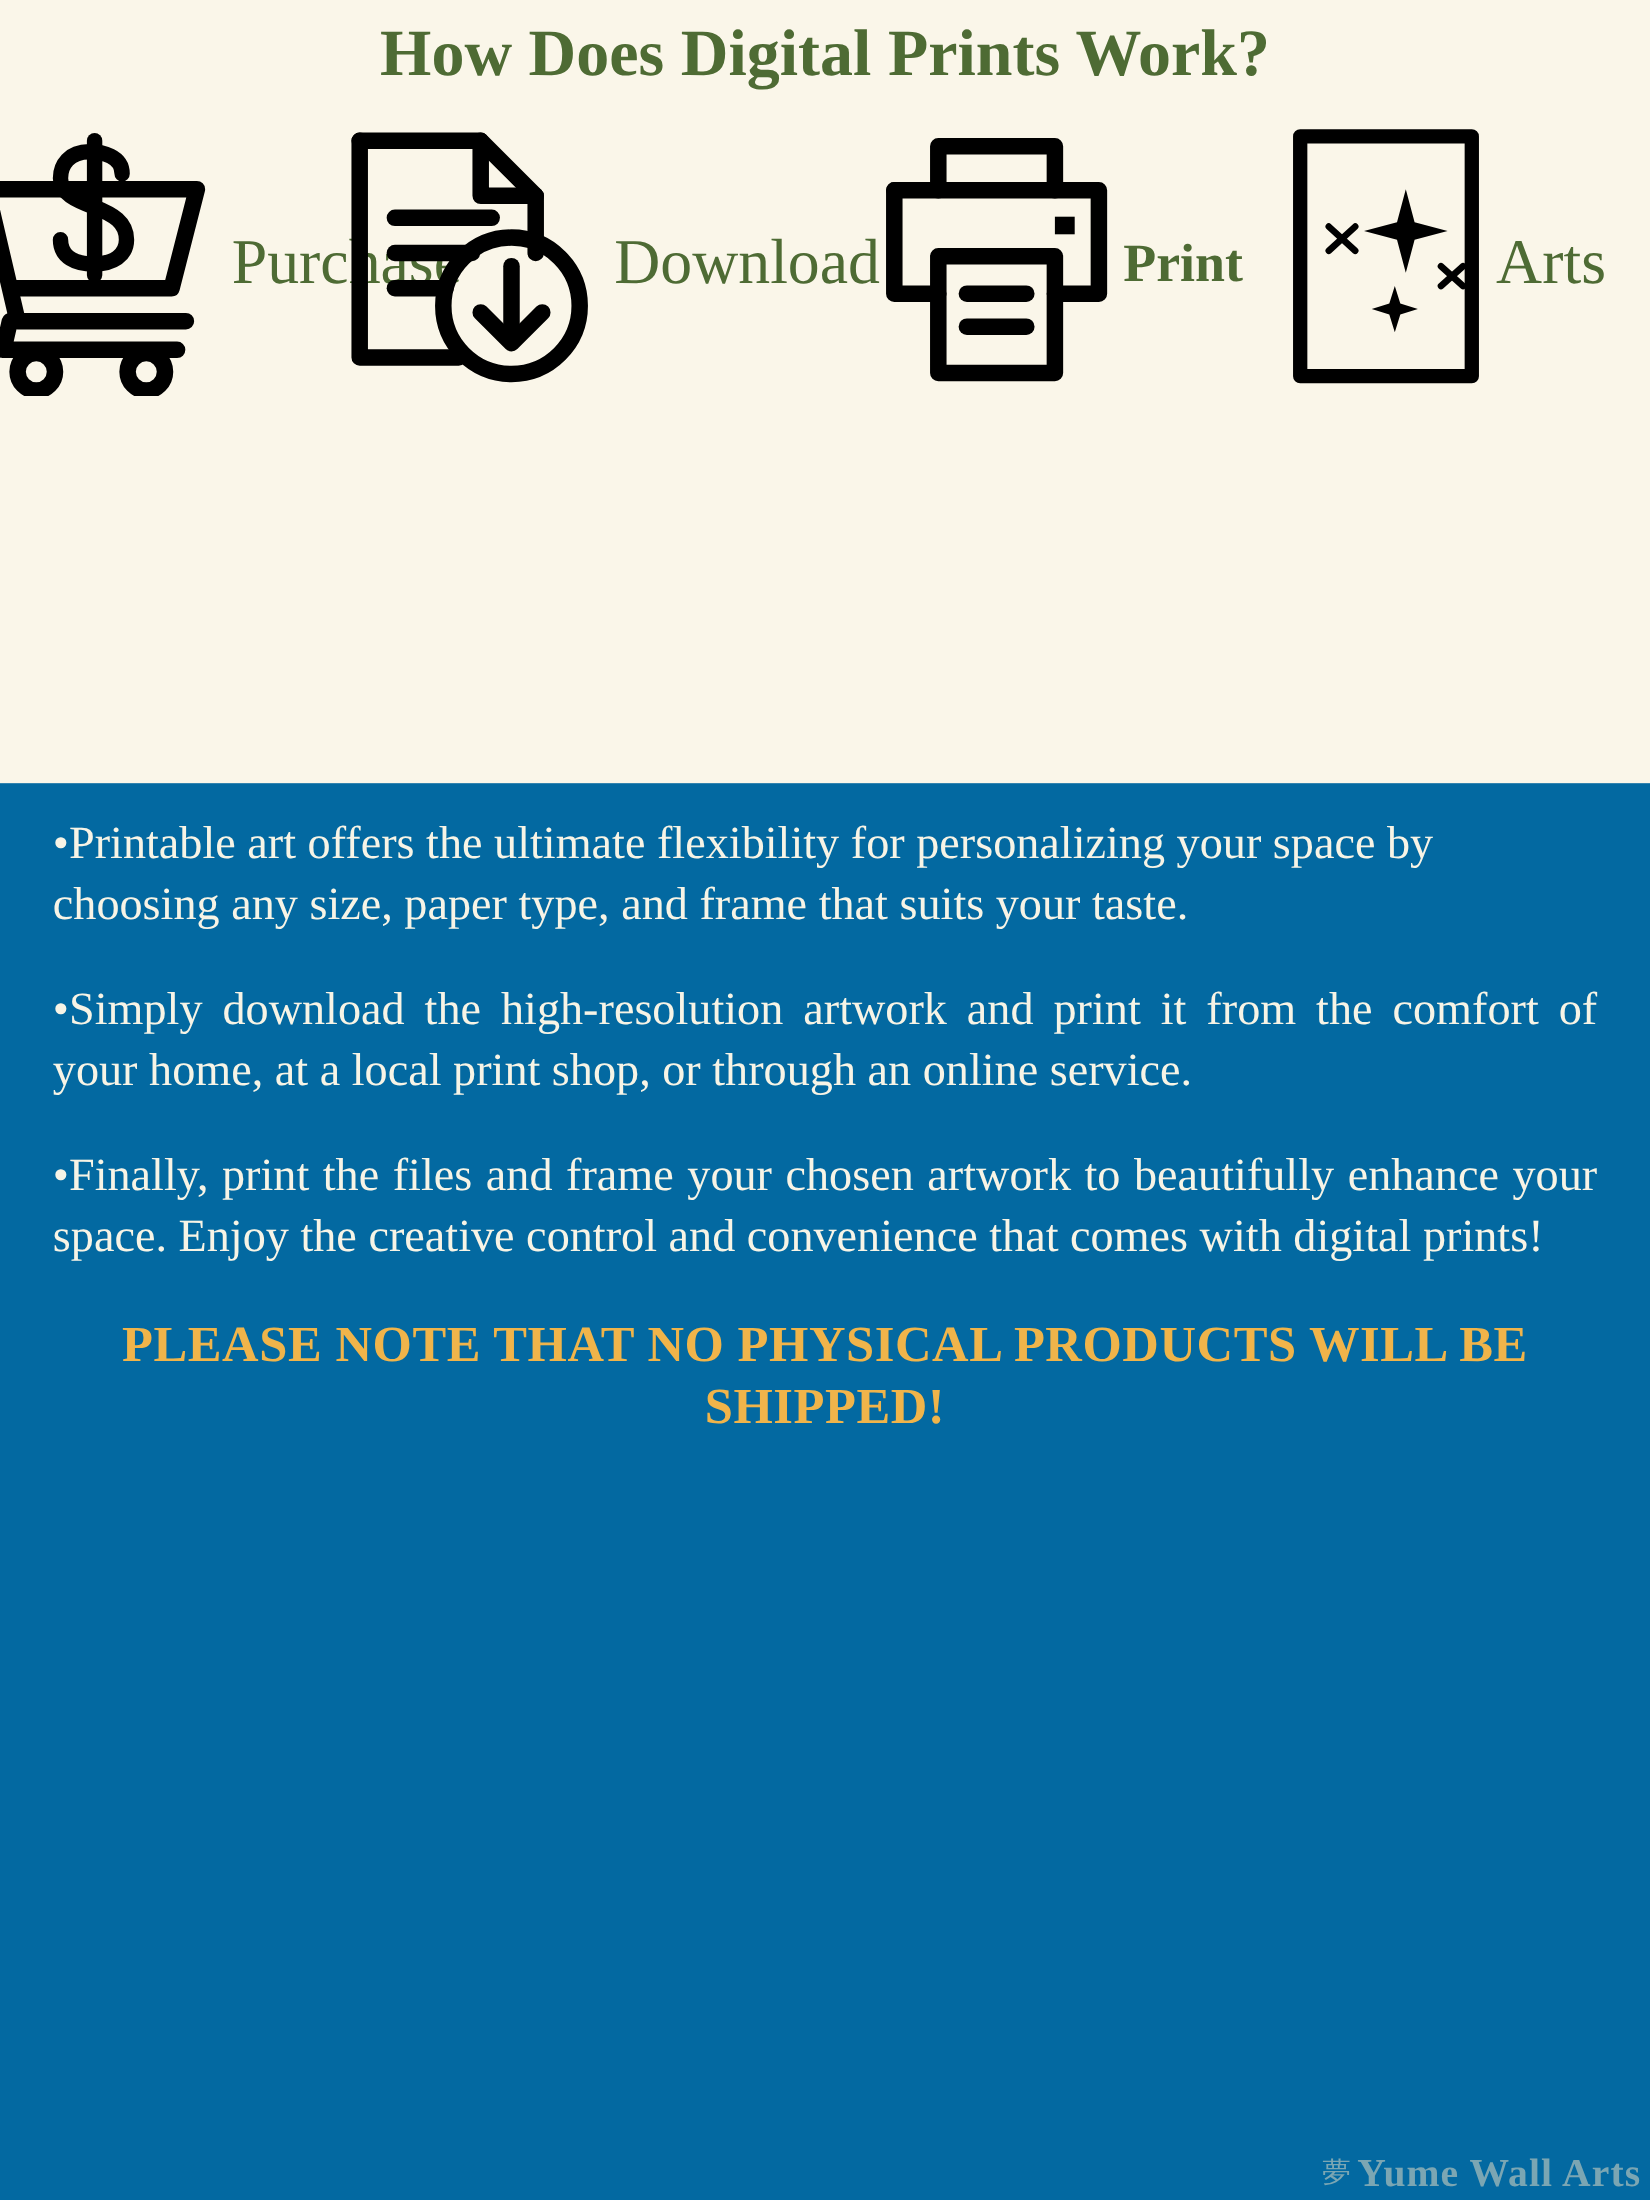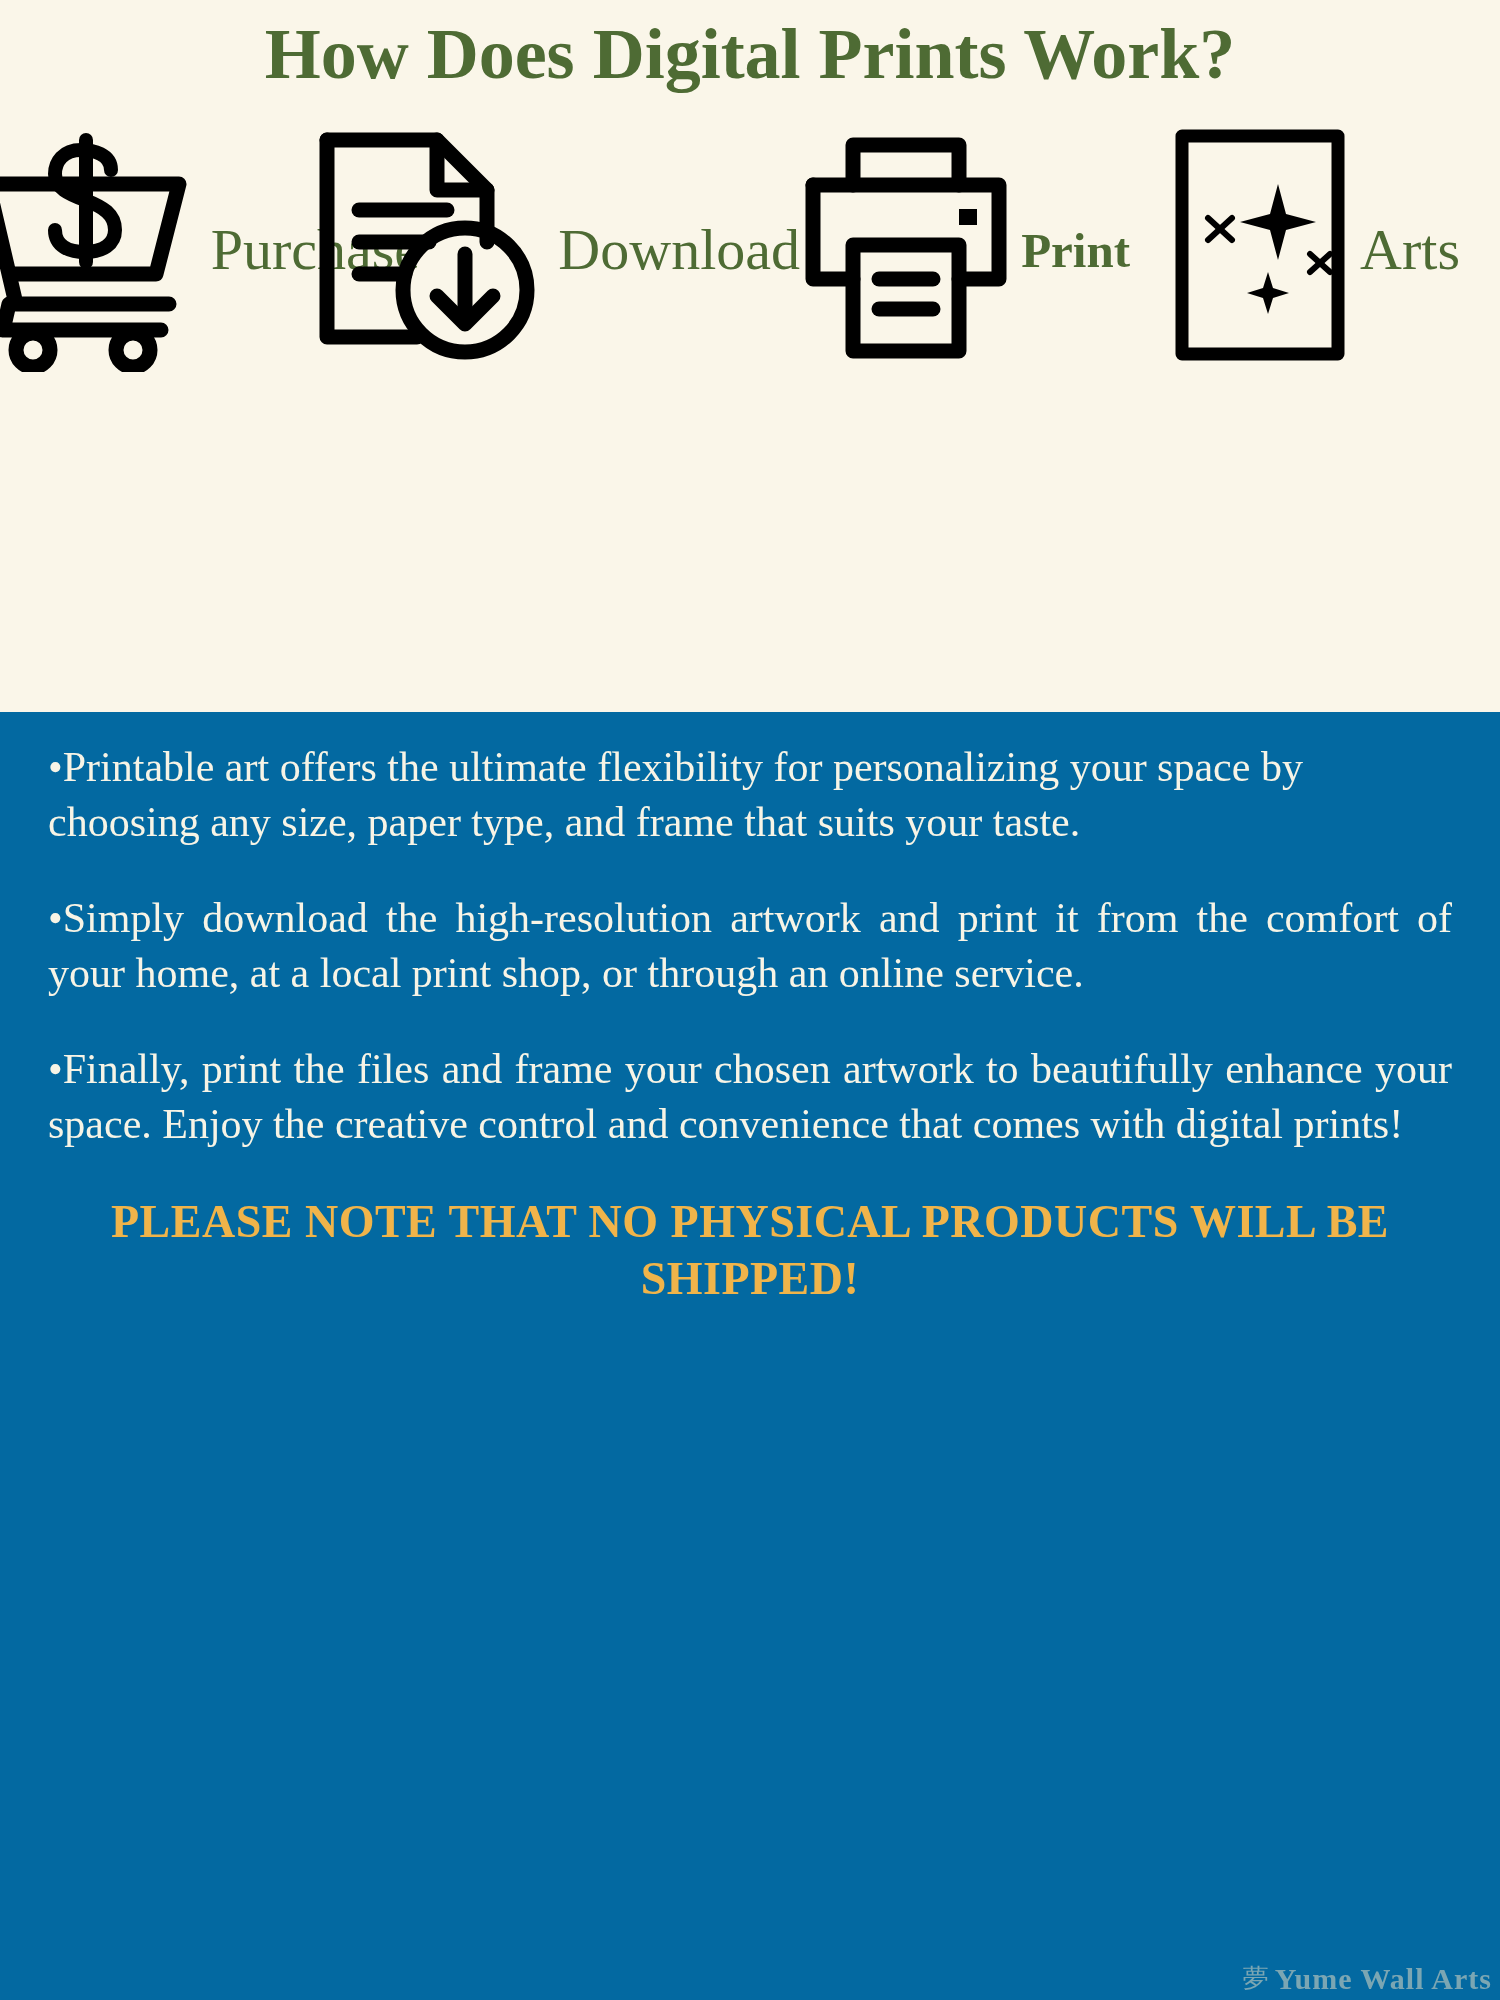--- a/index.html
+++ b/index.html
@@ -25,21 +25,21 @@
     background: #faf6e9;
     height: 712px;
     box-sizing: border-box;
     padding: 0;
     position: relative;
   }
   .title {
     color: #4e6b34;
     font-family: "Liberation Serif", serif;
     font-weight: bold;
-    font-size: 72px;
+    font-size: 60px;
     line-height: 1.0;
     text-align: center;
     padding: 18px 120px 0 120px;
     letter-spacing: 0px;
   }
   .steps {
     display: flex;
     justify-content: space-between;
     align-items: flex-end;
     padding: 22px 40px 0 40px;
@@ -105,21 +105,21 @@
     bottom: 4px;
     display: flex;
     align-items: center;
     gap: 6px;
     opacity: 0.55;
   }
   .watermark .wm-text {
     color: #ded9c2;
     font-family: "Liberation Serif", serif;
     font-weight: bold;
-    font-size: 30px;
+    font-size: 36px;
     letter-spacing: 1px;
   }
   .watermark .wm-mark {
     color: #ded9c2;
     font-size: 26px;
     font-family: "DejaVu Sans", sans-serif;
   }
   svg { display: block; }
 </style>
 </head>

